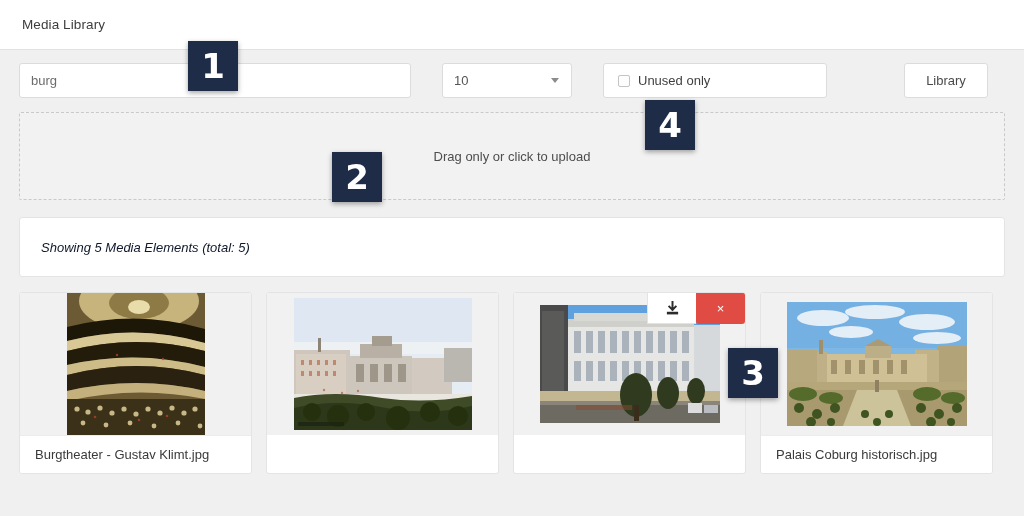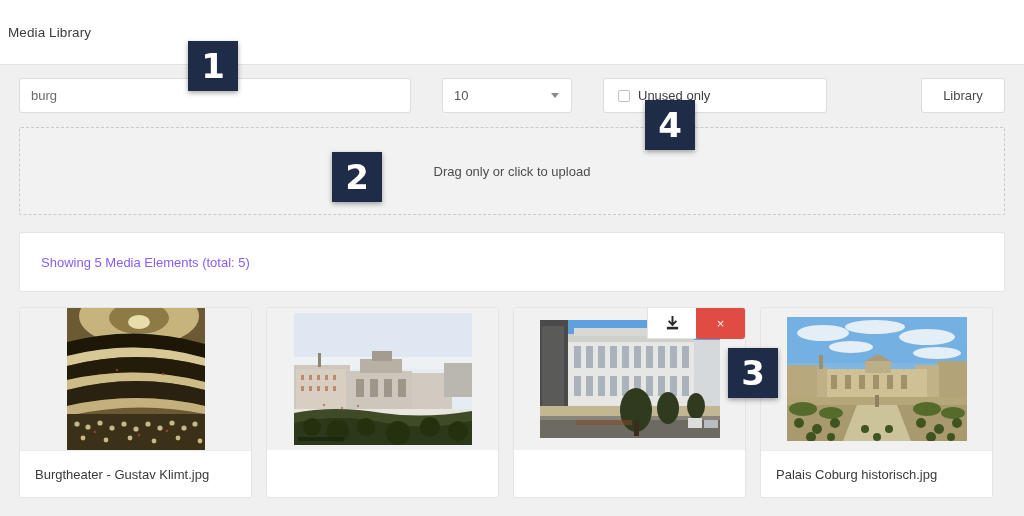--- a/index.html
+++ b/index.html
@@ -13,38 +13,38 @@
   body {
     font-family: "Liberation Sans", sans-serif;
     background: #f0f0f0;
     color: #3a3a3a;
     font-size: 13px;
     position: relative;
   }
 
   
   .app-header {
-    height: 65px;
+    height: 50px;
     background: #ffffff;
     border-bottom: 1px solid #e2e2e2;
     display: flex;
     align-items: center;
-    padding-left: 8px;
+    padding-left: 22px;
   }
   .app-title {
     font-size: 13.5px;
     color: #3d3d3d;
     letter-spacing: 0.1px;
   }
 
   
   .toolbar {
     display: flex;
     align-items: center;
-    padding: 13px 19px 0 19px;
+    padding: 13px 36px 0 19px;
     gap: 0;
   }
   .tb-search { width: 392px; }
   .tb-gap-a  { width: 31px; }
   .tb-select { width: 130px; }
   .tb-gap-b  { width: 31px; }
   .tb-check  { width: 224px; }
   .tb-spacer { flex: 1 1 auto; }
   .tb-filter { width: 84px; }
 
@@ -122,21 +122,22 @@
     height: 60px;
     background: #ffffff;
     border: 1px solid #e4e4e4;
     border-radius: 3px;
     display: flex;
     align-items: center;
     padding-left: 21px;
   }
   .count-text {
     font-size: 13px;
-    color: #8b5cf6;
+    color: #0f172a;
+    font-style: italic;
   }
 
   
   .grid {
     margin: 15px 19px 0 19px;
     display: flex;
     gap: 14px;
   }
   .card {
     width: 233px;
@@ -154,21 +155,21 @@
     justify-content: center;
     position: relative;
     overflow: hidden;
   }
   .thumb-art {
     display: block;
     border: 0;
   }
   .card-footer {
     border-top: 1px solid #ececec;
-    height: 47px;
+    height: 38px;
     display: flex;
     align-items: center;
     padding: 0 15px;
     background: #fff;
   }
   .card-name {
     font-size: 13px;
     color: #3a3a3a;
     white-space: nowrap;
     overflow: hidden;

